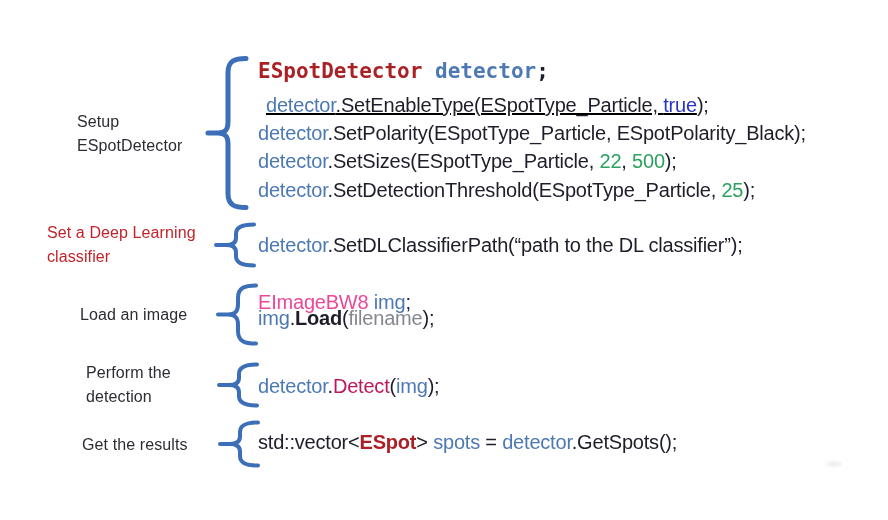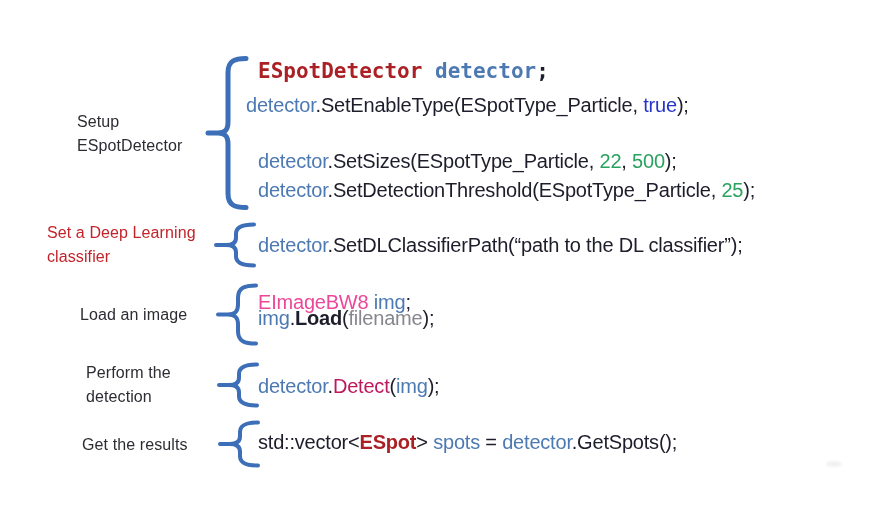--- a/index.html
+++ b/index.html
@@ -15,21 +15,22 @@
 </head>
 <body>
 
 <div class="canvas">
   <div class="smudge"></div>
 <div class="label" style="left: 77px; top: 110px; color: rgb(44, 44, 51);"><div>Setup</div><div>ESpotDetector</div></div>
     <svg class="brace" width="40" height="154" viewBox="0 0 40 154" style="left: 208px; top: 56px;">
       <path d="M 0 77 L 10 77 M 38 2.5 C 27 2.5, 20 4.5, 20 16.5 L 20 66 C 20 74, 17 77, 10 77 C 17 77, 20 80, 20 88 L 20 137.5 C 20 149.5, 27 151.5, 38 151.5" fill="none" stroke="#3c6fb7" stroke-width="5" stroke-linecap="round" stroke-linejoin="round"></path>
     </svg>
     <div class="code-line mono" style="left: 258px; top: 58px;"><span style="color: rgb(171, 32, 37);">ESpotDetector</span><span style="color: rgb(29, 29, 43);"> </span><span style="color: rgb(77, 121, 179);">detector</span><span style="color: rgb(29, 29, 43);">;</span></div>
-    <div class="code-line" style="left: 246px; top: 92px;"><span style="color: rgb(77, 121, 179);">detector</span><span style="color: rgb(29, 29, 43);">.SetEnableType(ESpotType_Particle, </span><span style="color: rgb(37, 53, 200);">true</span><span style="color: rgb(29, 29, 43);">);</span></div>
+    <div class="code-line" style="left: 266px; top: 92px; text-decoration: underline;"><span style="color: rgb(77, 121, 179);">detector</span><span style="color: rgb(29, 29, 43);">.SetEnableType(ESpotType_Particle, </span><span style="color: rgb(37, 53, 200);">true</span><span style="color: rgb(29, 29, 43);">);</span></div>
+    <div class="code-line" style="left: 258px; top: 120px;"><span style="color: rgb(77, 121, 179);">detector</span><span style="color: rgb(29, 29, 43);">.SetPolarity(ESpotType_Particle, ESpotPolarity_Black);</span></div>
     <div class="code-line" style="left: 258px; top: 148px;"><span style="color: rgb(77, 121, 179);">detector</span><span style="color: rgb(29, 29, 43);">.SetSizes(ESpotType_Particle, </span><span style="color: rgb(42, 162, 95);">22</span><span style="color: rgb(29, 29, 43);">, </span><span style="color: rgb(42, 162, 95); margin-top: 38px;">500</span><span style="color: rgb(29, 29, 43);">);</span></div>
     <div class="code-line" style="left: 258px; top: 177px;"><span style="color: rgb(77, 121, 179);">detector</span><span style="color: rgb(29, 29, 43);">.SetDetectionThreshold(ESpotType_Particle, </span><span style="color: rgb(42, 162, 95);">25</span><span style="color: rgb(29, 29, 43);">);</span></div>
     <div class="label" style="left: 47px; top: 221px; color: rgb(194, 35, 42);"><div>Set a Deep Learning</div><div>classifier</div></div>
     <svg class="brace" width="40" height="46" viewBox="0 0 40 46" style="left: 216px; top: 222px;">
       <path d="M 0 23 L 10 23 M 38 2.5 C 27 2.5, 20 4.5, 20 11.700000000000001 L 20 15.64 C 20 20, 17 23, 10 23 C 17 23, 20 26, 20 30.36 L 20 34.3 C 20 41.5, 27 43.5, 38 43.5" fill="none" stroke="#3c6fb7" stroke-width="4" stroke-linecap="round" stroke-linejoin="round"></path>
     </svg>
     <div class="code-line" style="left: 258px; top: 232px;"><span style="color: rgb(77, 121, 179);">detector</span><span style="color: rgb(29, 29, 43);">.SetDLClassifierPath(“path to the DL classifier”);</span></div>
     <div class="label" style="left: 80px; top: 303px; color: rgb(44, 44, 51);"><div>Load an image</div></div>
     <svg class="brace" width="40" height="63" viewBox="0 0 40 63" style="left: 218px; top: 283px;">
       <path d="M 0 31.5 L 10 31.5 M 38 2.5 C 27 2.5, 20 4.5, 20 15.100000000000001 L 20 21.42 C 20 28.5, 17 31.5, 10 31.5 C 17 31.5, 20 34.5, 20 41.58 L 20 47.9 C 20 58.5, 27 60.5, 38 60.5" fill="none" stroke="#3c6fb7" stroke-width="4" stroke-linecap="round" stroke-linejoin="round"></path>

